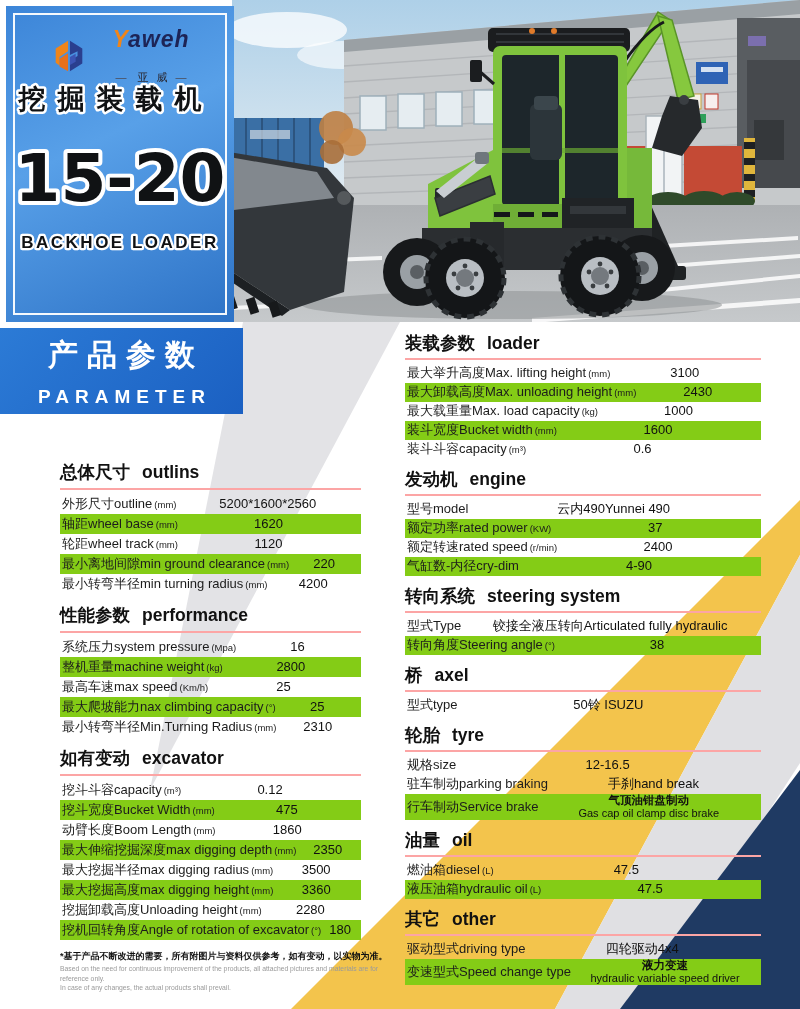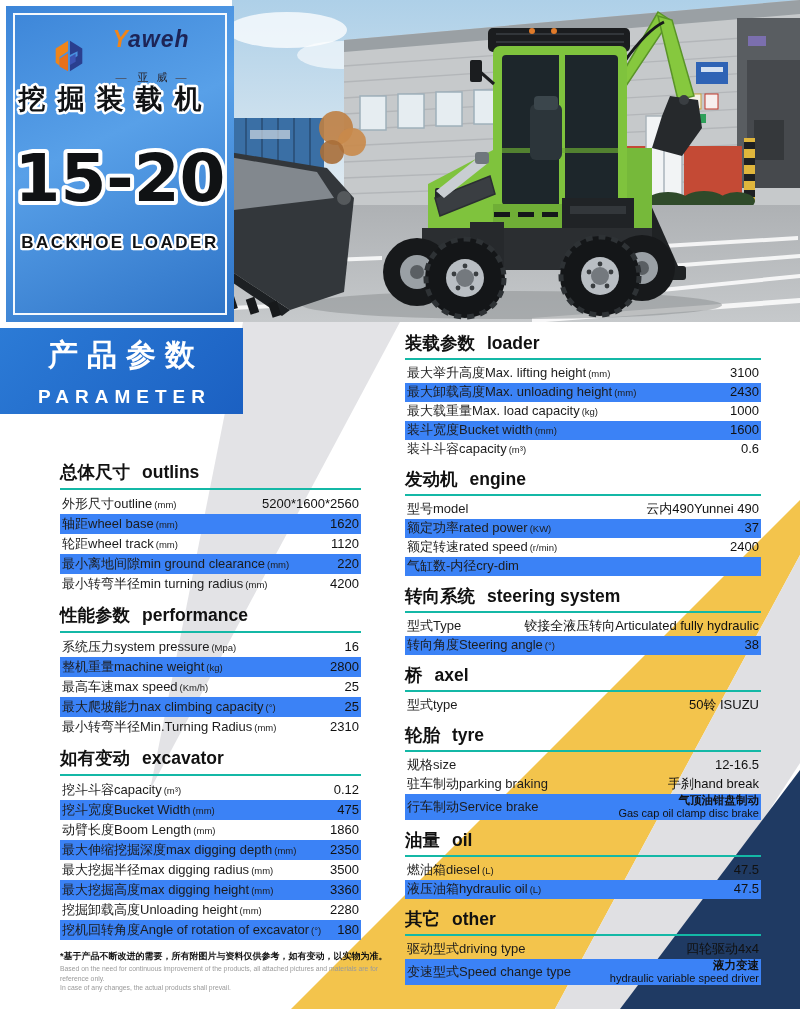--- a/index.html
+++ b/index.html
@@ -31,30 +31,30 @@
     display:flex;flex-direction:column;justify-content:center;align-items:center;color:#fff;}
   .param-cn{font-size:30px;font-weight:bold;letter-spacing:9px;margin-left:9px;}
   .param-en{font-size:19px;font-weight:bold;letter-spacing:6px;margin-left:6px;margin-top:10px;}
 
   
   .col{position:absolute;z-index:2;}
   .col-left{left:60px;top:460px;width:301px;}
   .col-right{left:405px;top:331px;width:356px;}
   .section{margin:0;}
   .sec-title{font-size:17.5px;font-weight:bold;color:#111;padding-bottom:4px;margin:9px 0 4px 0;
-    border-bottom:2px solid #14b8a6;}
+    border-bottom:2px solid #fca5a5;}
   .col-right .sec-title{margin-top:8px;padding-bottom:3px;}
   .section:first-child .sec-title{margin-top:0;}
   .sec-title .t-en{margin-left:12px;}
   .row{display:flex;align-items:center;min-height:20px;font-size:13px;line-height:1.1;padding:0 2px;}
   .col-right .row{min-height:19px;}
-  .row.alt{background:#3b82f6;}
+  .row.alt{background:#84cc16;}
   .lbl{flex:0 1 auto;white-space:nowrap;color:#1c1c1c;}
   .unit{font-style:normal;font-size:9.5px;margin-left:2px;}
-  .val{flex:1 1 auto;text-align:right;white-space:nowrap;color:#111;}
+  .val{flex:1 1 auto;text-align:center;white-space:nowrap;color:#111;}
   .val .vl1{font-size:11.5px;font-weight:bold;line-height:1.15;}
   .val .vl2{font-size:11px;line-height:1.15;}
 
   
   .footnote{position:absolute;left:60px;top:951px;width:330px;z-index:2;}
   .fn-cn{font-size:9px;font-weight:bold;color:#111;line-height:1.3;}
   .fn-en{font-size:6.8px;color:#9a9a9a;line-height:1.45;margin-top:1px;}
 </style>
 </head>
 <body>
@@ -420,20 +420,21 @@
         <div class="row alt">
           <span class="lbl">额定功率rated power<i class="unit">(KW)</i></span>
           <span class="val">37</span>
         </div>
         <div class="row">
           <span class="lbl">额定转速rated speed<i class="unit">(r/min)</i></span>
           <span class="val">2400</span>
         </div>
         <div class="row alt">
           <span class="lbl">气缸数-内径cry-dim</span>
+          <span class="val">4-90</span>
         </div>
       </div>
       <div class="section">
         <div class="sec-title"><span class="t-cn">转向系统</span><span class="t-en">steering system</span></div>
         <div class="row">
           <span class="lbl">型式Type</span>
           <span class="val">铰接全液压转向Articulated fully hydraulic</span>
         </div>
         <div class="row alt">
           <span class="lbl">转向角度Steering angle<i class="unit">(°)</i></span>

